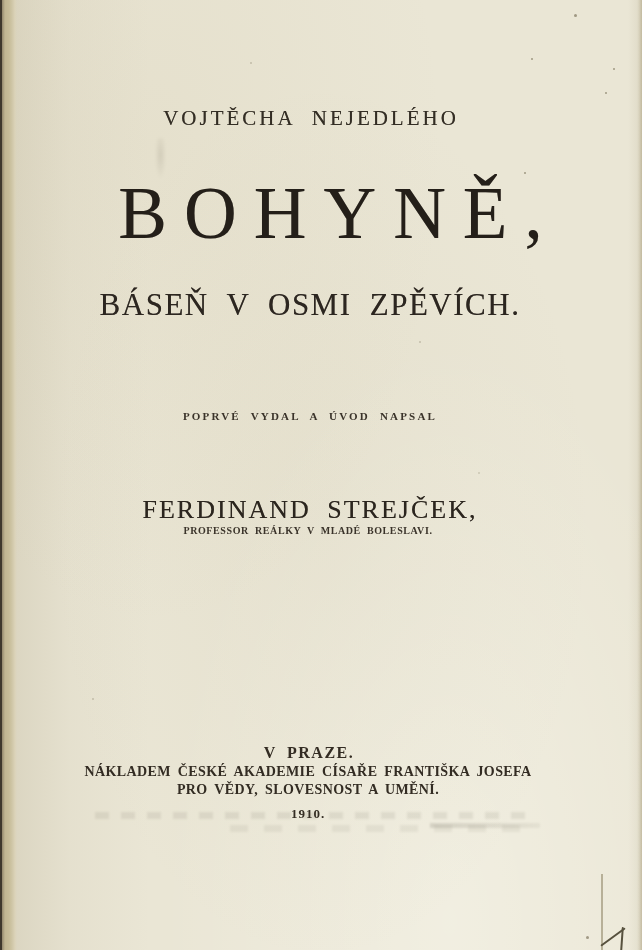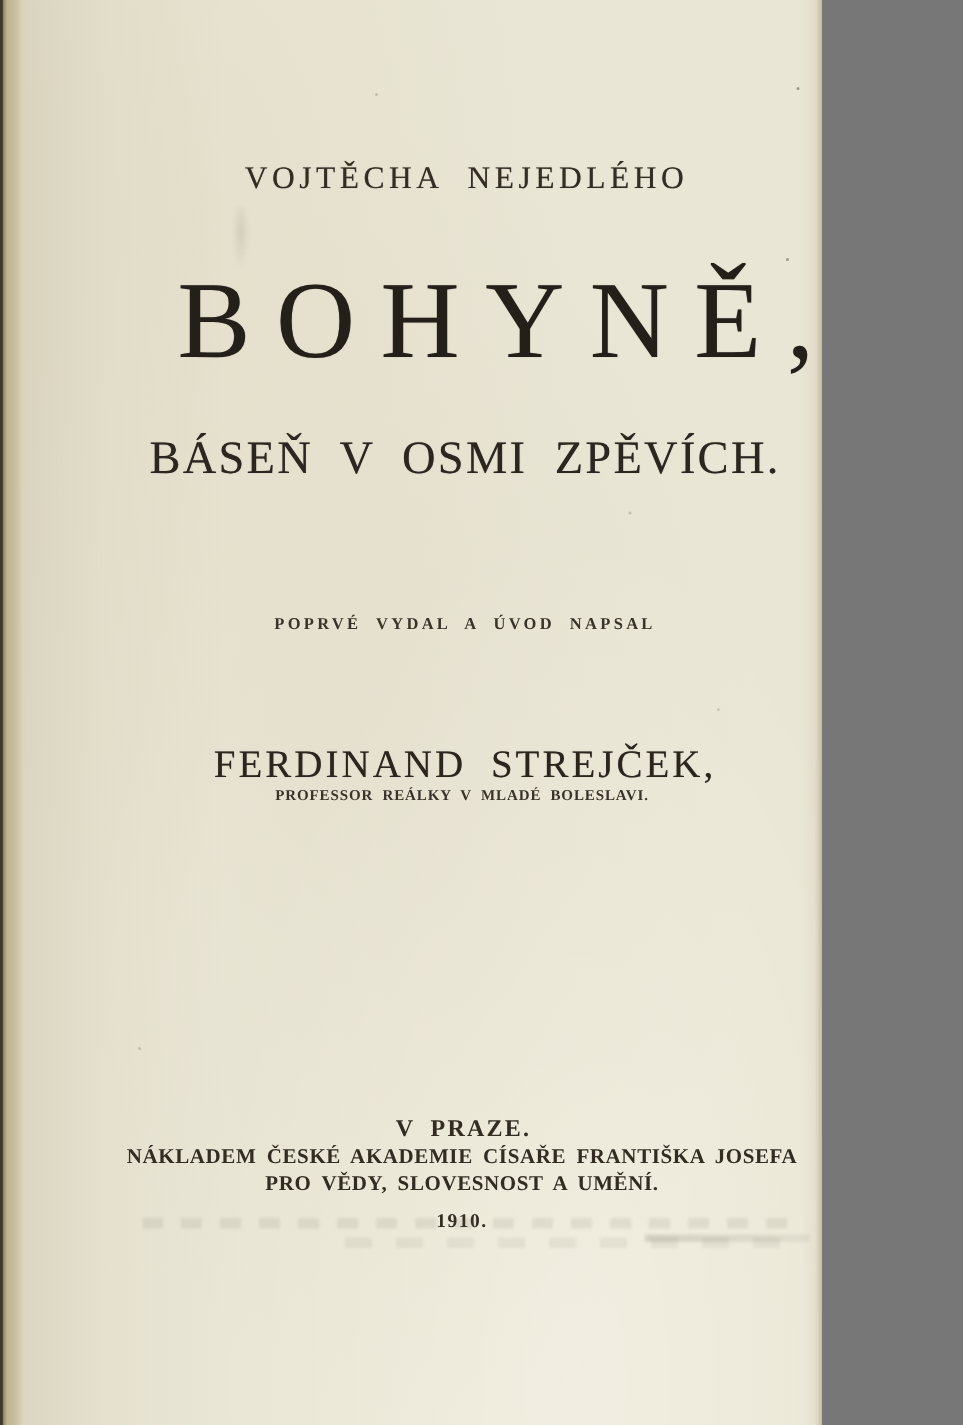--- a/index.html
+++ b/index.html
@@ -1,18 +1,18 @@
 <!DOCTYPE html>
 <html><head>
 <meta charset="utf-8">
 <style>
   html,body{margin:0;padding:0;background:#777;}
   .page-scan{
     position:relative;
-    width:548px;height:950px;
+    width:642px;height:950px;
     overflow:hidden;
     font-family:"Liberation Serif","DejaVu Serif",serif;
     background:
       radial-gradient(ellipse at 24% 16%, rgba(186,172,132,0.10), transparent 42%),
       radial-gradient(ellipse at 50% 55%, rgba(170,158,120,0.07), transparent 60%),
       radial-gradient(ellipse at 70% 97%, rgba(255,255,248,0.35), transparent 45%),
       linear-gradient(90deg, rgba(148,134,98,0.20), rgba(148,134,98,0.06) 70px, rgba(148,134,98,0.0) 150px),
       linear-gradient(270deg, rgba(148,134,98,0.14), rgba(148,134,98,0.0) 14px),
       #eae6d5;
   }

